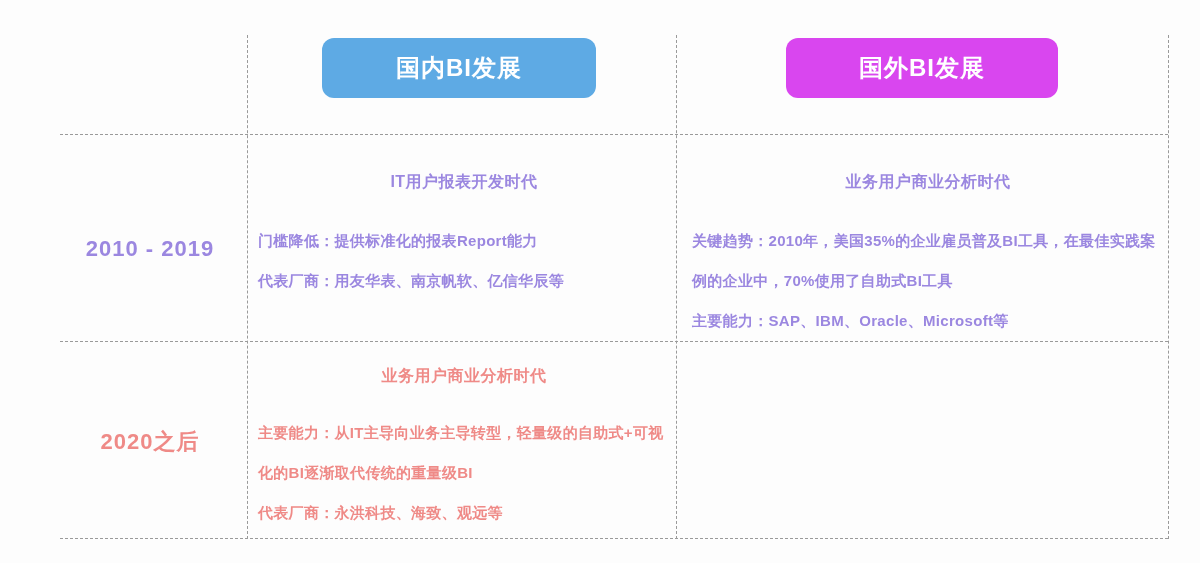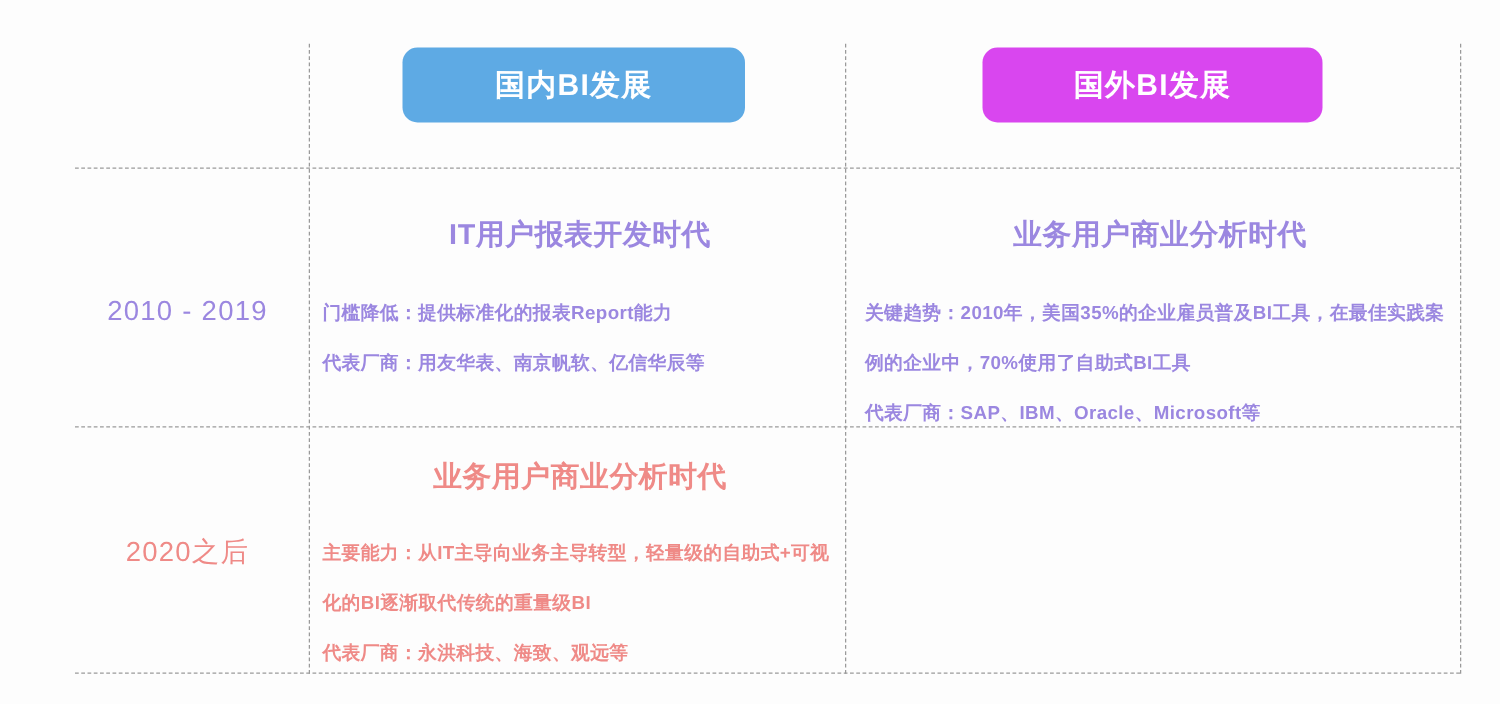--- a/index.html
+++ b/index.html
@@ -53,34 +53,34 @@
   .badge-domestic { left: 322px; width: 274px; background: #5eaae4; }
   .badge-overseas { left: 786px; width: 272px; background: #d946ef; }
 
   
   .row-label {
     position: absolute;
     left: 60px;
     width: 180px;
     text-align: center;
     font-size: 22px;
-    font-weight: normal;
+    font-weight: bold;
     letter-spacing: 1px;
   }
   .row-label-1 { top: 236px; color: #9b87e0; }
   .row-label-2 { top: 427px; color: #ef8a87; }
 
   
   .cell {
     position: absolute;
     box-sizing: border-box;
   }
   .cell-title {
     text-align: center;
-    font-size: 23px;
+    font-size: 16px;
     font-weight: bold;
     letter-spacing: 0.5px;
   }
   .cell-body {
     font-size: 15px;
     font-weight: bold;
     line-height: 40px;
     letter-spacing: 0.3px;
   }
   .cell-para { margin: 0; }
@@ -135,21 +135,21 @@
     <div class="cell-body">
       <p class="cell-para">门槛降低：提供标准化的报表Report能力</p>
       <p class="cell-para gap-para">代表厂商：用友华表、南京帆软、亿信华辰等</p>
     </div>
   </div>
 
   <div class="cell cell-r1c2">
     <div class="cell-title">业务用户商业分析时代</div>
     <div class="cell-body">
       <p class="cell-para">关键趋势：2010年，美国35%的企业雇员普及BI工具，在最佳实践案例的企业中，70%使用了自助式BI工具</p>
-      <p class="cell-para">代表厂商：SAP、IBM、Oracle、Microsoft等</p>
+      <p class="cell-para">主要能力：SAP、IBM、Oracle、Microsoft等</p>
     </div>
   </div>
 
   <div class="cell cell-r2c1">
     <div class="cell-title">业务用户商业分析时代</div>
     <div class="cell-body">
       <p class="cell-para">主要能力：从IT主导向业务主导转型，轻量级的自助式+可视化的BI逐渐取代传统的重量级BI</p>
       <p class="cell-para">代表厂商：永洪科技、海致、观远等</p>
     </div>
   </div>

